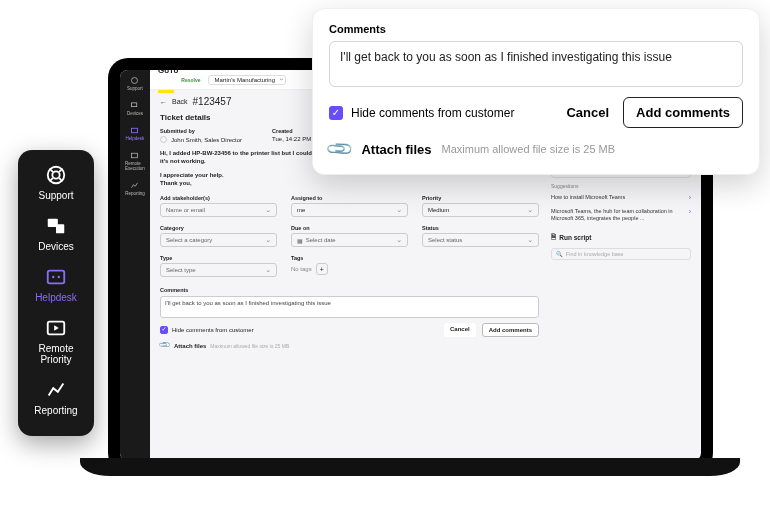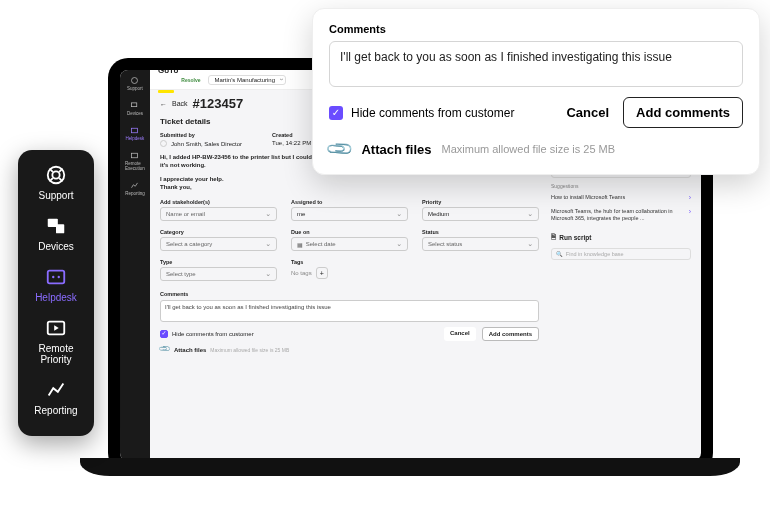--- a/index.html
+++ b/index.html
@@ -48,21 +48,21 @@
   .resolve-tag { font-size:5px; color:#3e8b3e; font-weight:600; }
   .org-select { border:1px solid #ddd; border-radius:3px; padding:1px 10px 1px 5px; font-size:6px; position:relative; cursor:pointer; }
   .org-select::after { content:"›"; transform:rotate(90deg); position:absolute; right:3px; top:0; font-size:7px; color:#888;}
 
   .page { padding:6px 10px 10px; display:flex; gap:12px; flex:1; overflow:hidden;}
   .main-col { flex:1; display:flex; flex-direction:column; gap:6px; }
   .side-col { width:140px; display:flex; flex-direction:column; gap:10px; }
 
   .back-row { display:flex; align-items:center; gap:5px; font-size:7px; }
   .back-link { cursor:pointer; }
-  .ticket-num { font-weight:700; font-size:13px; }
+  .ticket-num { font-weight:400; font-size:10px; }
   .section-title { font-weight:700; font-size:8px; }
 
   .meta-row { display:flex; gap:30px; font-size:6px; }
   .meta-block { display:flex; flex-direction:column; gap:2px; }
   .meta-label { font-weight:700; font-size:5.5px; }
   .submitter-line { display:flex; align-items:center; gap:4px; }
   .avatar-dot { width:7px; height:7px; border:1px solid #ccc; border-radius:50%; display:inline-block;}
   .edit-ic { display:inline-flex; align-items:center; gap:2px; cursor:pointer;}
 
   .desc-box { font-size:6px; line-height:1.35; font-weight:600; }

